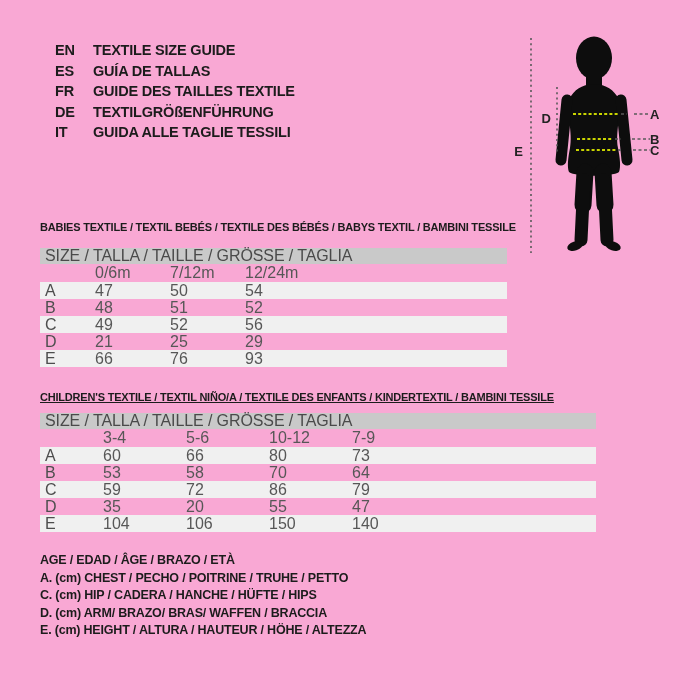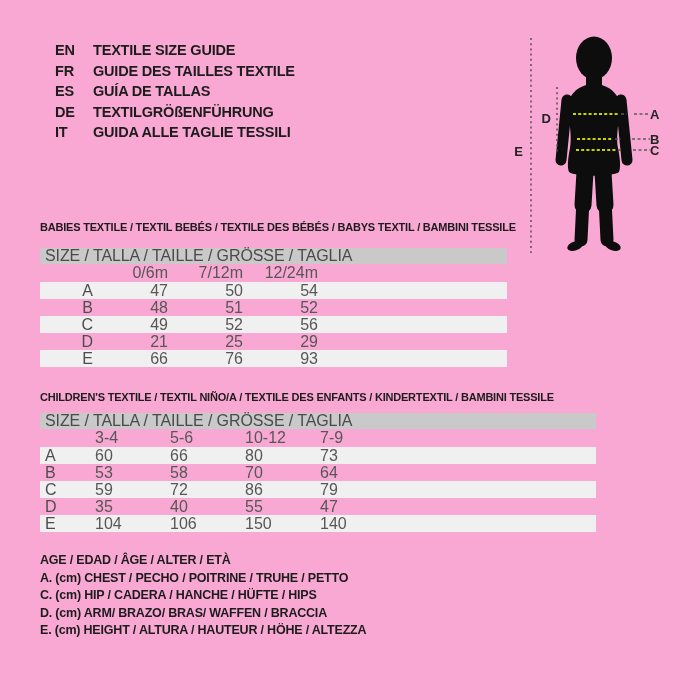--- a/index.html
+++ b/index.html
@@ -13,48 +13,48 @@
   .lang-code{width:38px;flex:0 0 38px;}
   
   .figure{position:absolute;left:480px;top:15px;width:220px;height:250px;}
   .figure text{font-family:"Liberation Sans",sans-serif;font-size:13px;font-weight:600;fill:#232323;}
   
   .section-title{position:absolute;left:40px;font-size:11px;font-weight:700;color:#1c1c1c;letter-spacing:-0.2px;white-space:nowrap;text-align:center;}
   
   .size-table{position:absolute;left:40px;font-size:16px;color:#575757;}
   .size-bar{height:16px;line-height:16px;background:#c9c9c9;color:#4a4a4a;padding-left:5px;letter-spacing:-0.1px;}
   .trow{display:grid;align-items:center;}
-  .babies-grid{grid-template-columns:53px 75px 75px 75px;text-align:right;}
-  .children-grid{grid-template-columns:53px 75px 75px 75px 75px;}
+  .babies-grid{grid-template-columns:53px 75px 75px 75px;}
+  .children-grid{grid-template-columns:53px 75px 75px 75px 75px;gap:8px;}
   .thead{height:18px;}
   .drow{height:17px;}
   .drow.odd{background:#f0f0f0;}
   .cell{padding-left:2px;}
   .rowlabel{padding-left:5px;color:#4d4d4d;}
   
   .legend{position:absolute;left:40px;top:552px;}
   .legend-line{font-size:12.5px;font-weight:700;color:#1c1c1c;line-height:17.5px;letter-spacing:-0.2px;white-space:nowrap;}
 </style>
 </head>
 <body>
 
 <div class="page">
 
   <div class="languages">
     <div class="lang-row">
       <span class="lang-code">EN</span>
       <span class="lang-name">TEXTILE SIZE GUIDE</span>
     </div>
     <div class="lang-row">
+      <span class="lang-code">ES</span>
+      <span class="lang-name">GUÍA DE TALLAS</span>
+    </div>
+    <div class="lang-row">
       <span class="lang-code">FR</span>
       <span class="lang-name">GUIDE DES TAILLES TEXTILE</span>
-    </div>
-    <div class="lang-row">
-      <span class="lang-code">ES</span>
-      <span class="lang-name">GUÍA DE TALLAS</span>
     </div>
     <div class="lang-row">
       <span class="lang-code">DE</span>
       <span class="lang-name">TEXTILGRÖßENFÜHRUNG</span>
     </div>
     <div class="lang-row">
       <span class="lang-code">IT</span>
       <span class="lang-name">GUIDA ALLE TAGLIE TESSILI</span>
     </div>
   </div>
@@ -134,21 +134,21 @@
       <span class="cell">29</span>
     </div>
     <div class="trow babies-grid drow odd">
       <span class="cell rowlabel">E</span>
       <span class="cell">66</span>
       <span class="cell">76</span>
       <span class="cell">93</span>
     </div>
   </div>
 
-  <div class="section-title" style="top:391px;">CHILDREN'S TEXTILE / TEXTIL NIÑO/A / TEXTILE DES ENFANTS / KINDERTEXTIL / BAMBINI TESSILE</div>
+  <div class="section-title" style="top:391px;text-decoration:underline;">CHILDREN'S TEXTILE / TEXTIL NIÑO/A / TEXTILE DES ENFANTS / KINDERTEXTIL / BAMBINI TESSILE</div>
 
   <div class="size-table" style="top:413px;width:556px;">
     <div class="size-bar">SIZE / TALLA / TAILLE / GRÖSSE / TAGLIA</div>
     <div class="trow children-grid thead">
       <span class="cell rowlabel"></span>
       <span class="cell">3-4</span>
       <span class="cell">5-6</span>
       <span class="cell">10-12</span>
       <span class="cell">7-9</span>
     </div>
@@ -169,34 +169,34 @@
     <div class="trow children-grid drow odd">
       <span class="cell rowlabel">C</span>
       <span class="cell">59</span>
       <span class="cell">72</span>
       <span class="cell">86</span>
       <span class="cell">79</span>
     </div>
     <div class="trow children-grid drow">
       <span class="cell rowlabel">D</span>
       <span class="cell">35</span>
-      <span class="cell">40</span>
+      <span class="cell">20</span>
       <span class="cell">55</span>
       <span class="cell">47</span>
     </div>
     <div class="trow children-grid drow odd">
       <span class="cell rowlabel">E</span>
       <span class="cell">104</span>
       <span class="cell">106</span>
       <span class="cell">150</span>
       <span class="cell">140</span>
     </div>
   </div>
 
   <div class="legend">
-    <div class="legend-line">AGE / EDAD / ÂGE / ALTER / ETÀ</div>
+    <div class="legend-line">AGE / EDAD / ÂGE / BRAZO / ETÀ</div>
     <div class="legend-line">A. (cm) CHEST / PECHO / POITRINE / TRUHE / PETTO</div>
     <div class="legend-line">C. (cm) HIP / CADERA / HANCHE / HÜFTE / HIPS</div>
     <div class="legend-line">D. (cm) ARM/ BRAZO/ BRAS/ WAFFEN / BRACCIA</div>
     <div class="legend-line">E. (cm) HEIGHT / ALTURA / HAUTEUR / HÖHE / ALTEZZA</div>
   </div>
 
 </div>
 
 </body></html>

